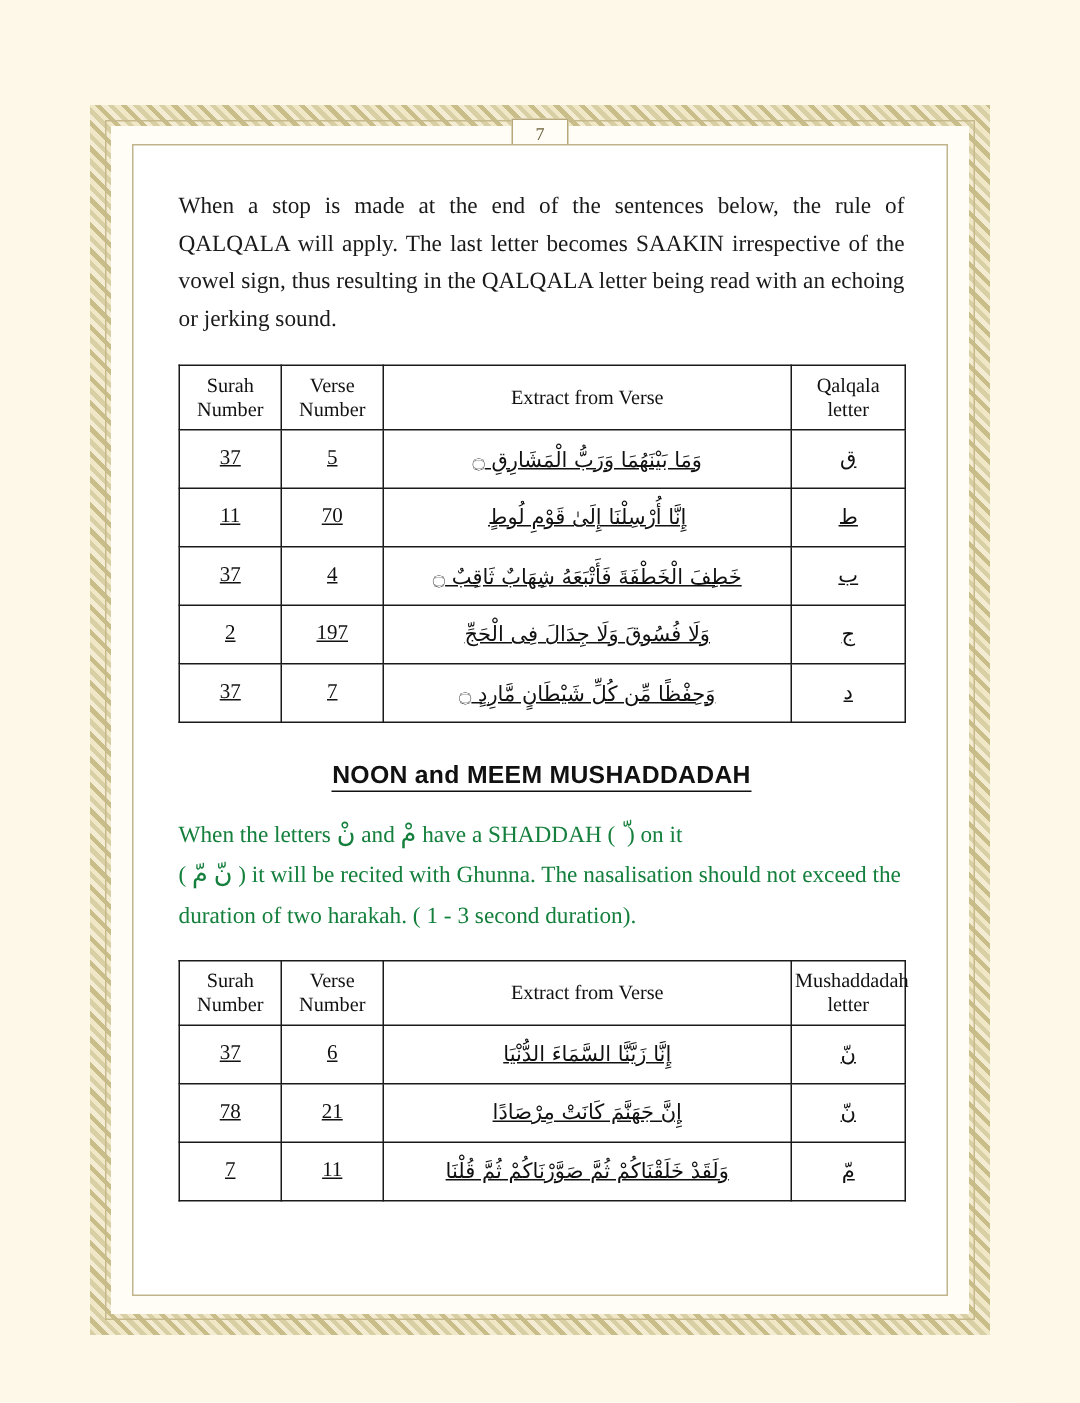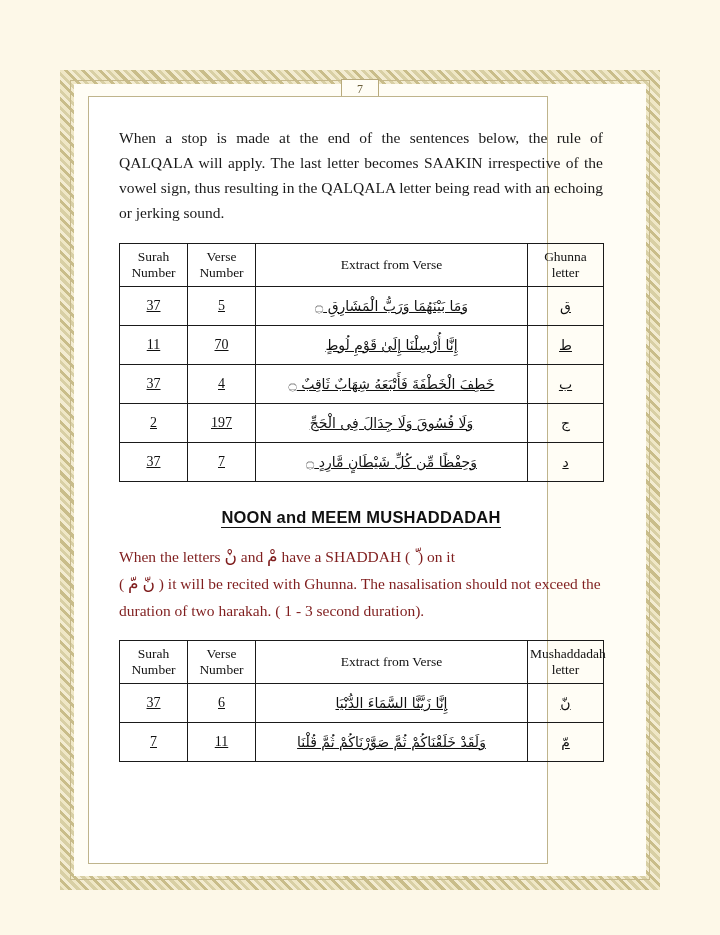--- a/index.html
+++ b/index.html
@@ -36,21 +36,21 @@
     content: "";
     position: absolute;
     left: -4px; top: -4px; right: -4px; bottom: -4px;
     border: 1px solid #c6b98b;
     pointer-events: none;
   }
   .paper {
     position: absolute;
     left: 88px;
     top: 96px;
-    width: 460px;
+    width: 544px;
     height: 768px;
     background: #ffffff;
     border: 1px solid #bfb48c;
     box-sizing: border-box;
   }
   .page-number-box {
     position: absolute;
     left: 50%;
     top: 79px;
     transform: translateX(-50%);
@@ -135,21 +135,21 @@
     letter-spacing: 0.2px;
   }
   .section-heading span.underline {
     border-bottom: 1.5px solid #111;
     padding-bottom: 1px;
     text-align: center;
   }
   .body-para {
     font-size: 15.5px;
     line-height: 27px;
-    color: #7f1d1d;
+    color: #15803d;
     margin: 0 0 16px 0;
   }
   .inline-ar {
     font-family: "DejaVu Sans", sans-serif;
     font-size: 17px;
   }
 </style>
 </head>
 <body>
 
@@ -176,21 +176,21 @@
             <th>
               <div>Surah</div>
               <div>Number</div>
             </th>
             <th>
               <div>Verse</div>
               <div>Number</div>
             </th>
             <th>Extract from Verse</th>
             <th>
-              <div>Ghunna</div>
+              <div>Qalqala</div>
               <div>letter</div>
             </th>
           </tr>
         </thead>
         <tbody>
           <tr>
             <td>37</td>
             <td>5</td>
             <td class="arabic">وَمَا بَيْنَهُمَا وَرَبُّ الْمَشَارِقِ ۝</td>
             <td class="letter-red">ق</td>
@@ -266,20 +266,26 @@
           </tr>
         </thead>
         <tbody>
           <tr>
             <td>37</td>
             <td>6</td>
             <td class="arabic">إِنَّا زَيَّنَّا السَّمَاءَ الدُّنْيَا</td>
             <td class="letter-orange">نّ</td>
           </tr>
           <tr>
+            <td>78</td>
+            <td>21</td>
+            <td class="arabic">إِنَّ جَهَنَّمَ كَانَتْ مِرْصَادًا</td>
+            <td class="letter-orange">نّ</td>
+          </tr>
+          <tr>
             <td>7</td>
             <td>11</td>
             <td class="arabic">وَلَقَدْ خَلَقْنَاكُمْ ثُمَّ صَوَّرْنَاكُمْ ثُمَّ قُلْنَا</td>
             <td class="letter-orange">مّ</td>
           </tr>
         </tbody>
       </table>
 
     </div>
   </div>

